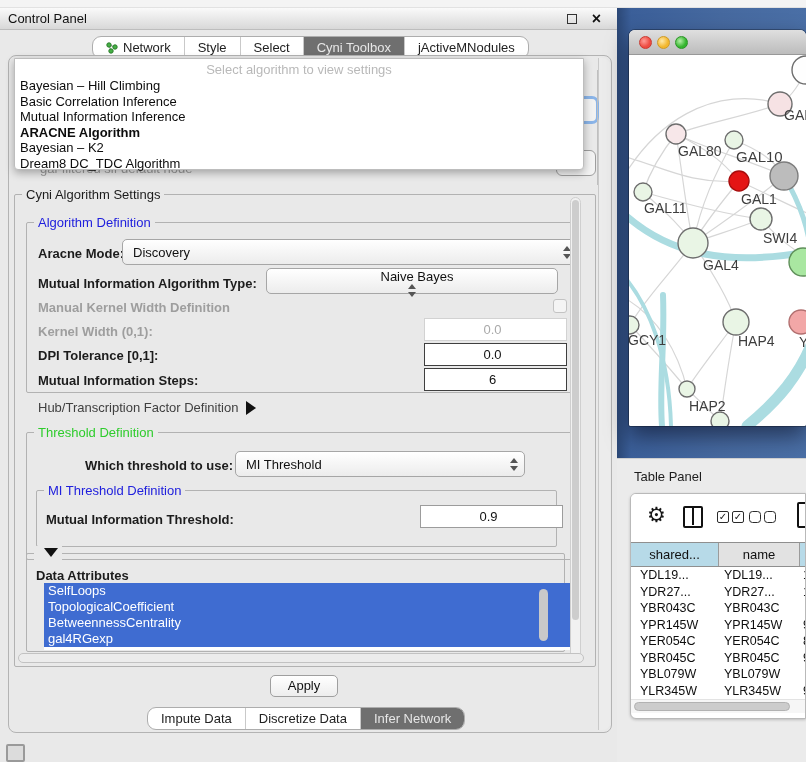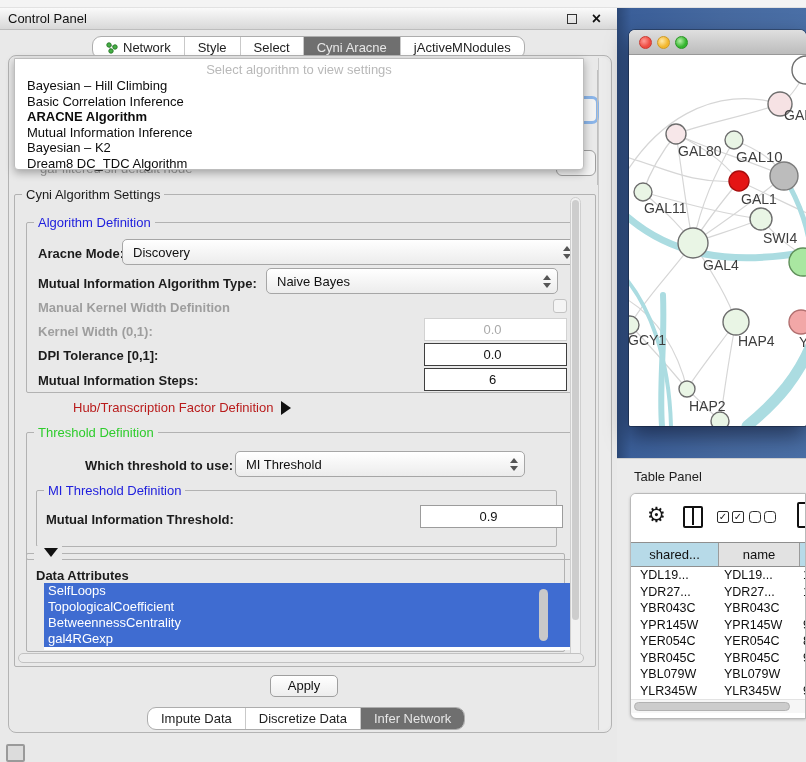--- a/index.html
+++ b/index.html
@@ -32,35 +32,35 @@
     border-radius:7px; background:#f2f2f2; z-index:4; }
   .frag-box { position:absolute; left:556px; top:150px; width:40px; height:26px; border:1px solid #9e9e9e;
     border-radius:6px; background:#f3f3f3; z-index:4; }
   .frag-line { position:absolute; left:597px; top:70px; width:1px; height:115px; background:#bfbfbf; z-index:4; }
   .frag-text { position:absolute; left:40px; top:161px; color:#9a9a9a; z-index:3; }
 
   
   .dropdown { position:absolute; left:14px; top:58px; width:570px; height:112px; background:#fff;
     border:1px solid #bdbdbd; border-radius:0 0 4px 4px; box-shadow:0 3px 8px rgba(0,0,0,.3); z-index:30; }
   .dropdown .ph { text-align:center; color:#b9b9b9; padding-top:3px; height:19px; }
-  .dd-item { height:15.5px; line-height:15.5px; padding-left:12px; font-size:13px; color:#0c0c0c; white-space:nowrap; }
+  .dd-item { height:15.5px; line-height:15.5px; padding-left:5px; font-size:13px; color:#0c0c0c; white-space:nowrap; }
   .dd-item.sel { font-weight:bold; }
 
   
   .group { position:absolute; border:1px solid #b2b2b2; border-radius:2px; }
   .group-label { position:absolute; background:#e9e9e9; padding:0 4px; font-size:13px; white-space:nowrap; z-index:2; }
   .lbl-blue { color:#2020dd; } .lbl-green { color:#2ecc2c; } .lbl-black { color:#1c1c1c; }
   #settings-group { left:14px; top:194px; width:582px; height:473px; }
   .inner-scroll { position:absolute; left:570px; top:197px; width:11px; height:462px; background:#f1f1f1;
     border:1px solid #cfcfcf; border-radius:6px; z-index:2; }
   .inner-scroll .thumb { position:absolute; left:1px; right:1px; top:2px; height:420px; background:#cdcdcd; border-radius:5px; }
 
   .blabel { position:absolute; font-weight:bold; color:#1c1c1c; font-size:13px; white-space:nowrap; }
   .blabel.dis { color:#9e9e9e; }
-  .plabel { position:absolute; font-size:13px; color:#b91c1c; white-space:nowrap;margin-left:35px; }
+  .plabel { position:absolute; font-size:13px; color:#404040; white-space:nowrap; }
 
   .combo { position:absolute; height:26px; border:1px solid #a6a6a6; border-radius:5px;
     background:linear-gradient(#ffffff,#ececec); display:flex; align-items:center; }
   .combo .val { flex:1; padding-left:10px; font-size:13px; color:#111; }
   .combo .spin { width:20px; display:flex; flex-direction:column; align-items:center; gap:3px; }
   .tri-up { width:0; height:0; border-left:4px solid transparent; border-right:4px solid transparent; border-bottom:5px solid #555; }
   .tri-dn { width:0; height:0; border-left:4px solid transparent; border-right:4px solid transparent; border-top:5px solid #555; }
 
   .field { position:absolute; background:#fff; border:1px solid #9c9c9c; display:flex; align-items:center;
     justify-content:center; padding-right:6px; font-size:13px; color:#111; }
@@ -150,43 +150,43 @@
         </svg>
         <span>Network</span>
       </div>
       <div class="seg">
         <span>Style</span>
       </div>
       <div class="seg">
         <span>Select</span>
       </div>
       <div class="seg sel">
-        <span>Cyni Aracne</span>
+        <span>Cyni Toolbox</span>
       </div>
       <div class="seg">
         <span>jActiveMNodules</span>
       </div>
     </div>
 
   <div class="outer-panel">
     <div class="outer-scroll"></div>
   </div>
 
   <div class="frag-combo"></div>
   <div class="frag-box"></div>
   <div class="frag-line"></div>
   <div class="frag-text">gal-filtered sif default node</div>
 
   <div class="dropdown">
     <div class="ph">Select algorithm to view settings</div>
     <div id="algo-list">
         <div class="dd-item">Bayesian – Hill Climbing</div>
         <div class="dd-item">Basic Correlation Inference</div>
+        <div class="dd-item">Mutual Information Inference</div>
         <div class="dd-item sel">ARACNE Algorithm</div>
-        <div class="dd-item">Mutual Information Inference</div>
         <div class="dd-item">Bayesian – K2</div>
         <div class="dd-item">Dream8 DC_TDC Algorithm</div>
       </div>
   </div>
 
   <div class="group" id="settings-group"></div>
   <span class="group-label lbl-black" style="left:22px; top:187px;">Cyni Algorithm Settings</span>
   <div class="inner-scroll">
       <div class="thumb"></div>
     </div>
@@ -197,21 +197,21 @@
   <span class="blabel" style="left:38px; top:246px;">Aracne Mode:</span>
   <div class="combo" style="left:122px; top:239px; width:456px;">
     <span class="val">Discovery</span>
     <span class="spin">
         <span class="tri-up"></span>
         <span class="tri-dn"></span>
       </span>
   </div>
 
   <span class="blabel" style="left:38px; top:276px;">Mutual Information Algorithm Type:</span>
-  <div class="combo" style="left:266px; top:268px; width:292px;">
+  <div class="combo" style="left:266px; top:268px; width:292px;flex-direction:column;">
     <span class="val">Naive Bayes</span>
     <span class="spin">
         <span class="tri-up"></span>
         <span class="tri-dn"></span>
       </span>
   </div>
 
   <span class="blabel dis" style="left:38px; top:300px;">Manual Kernel Width Definition</span>
   <span class="checkbox" style="left:553px; top:299px;"></span>
 

